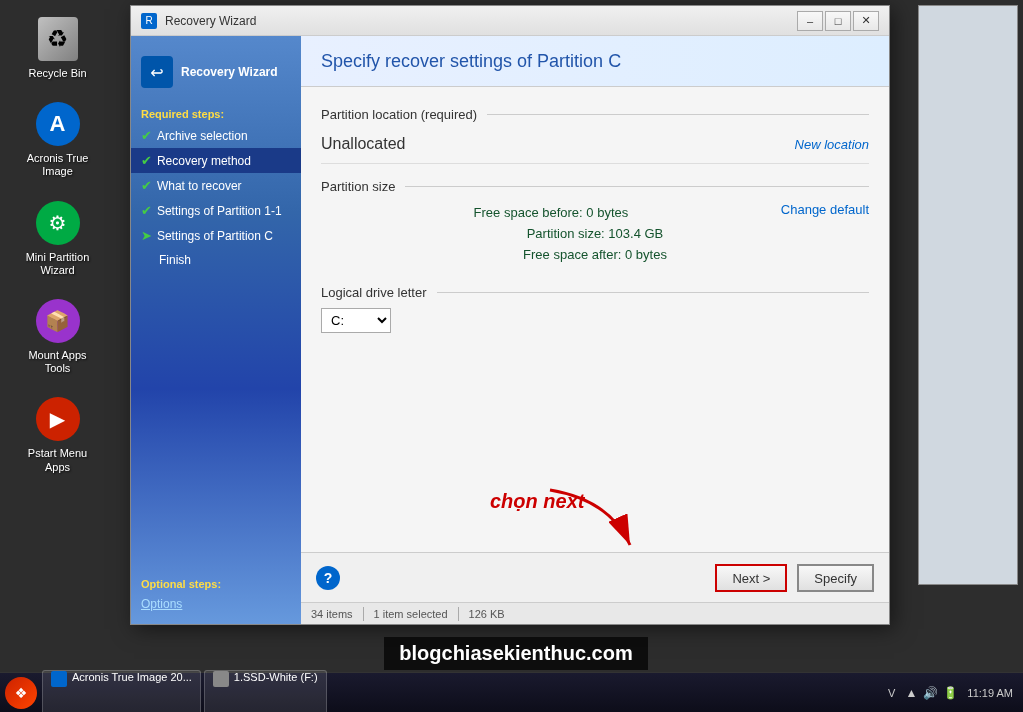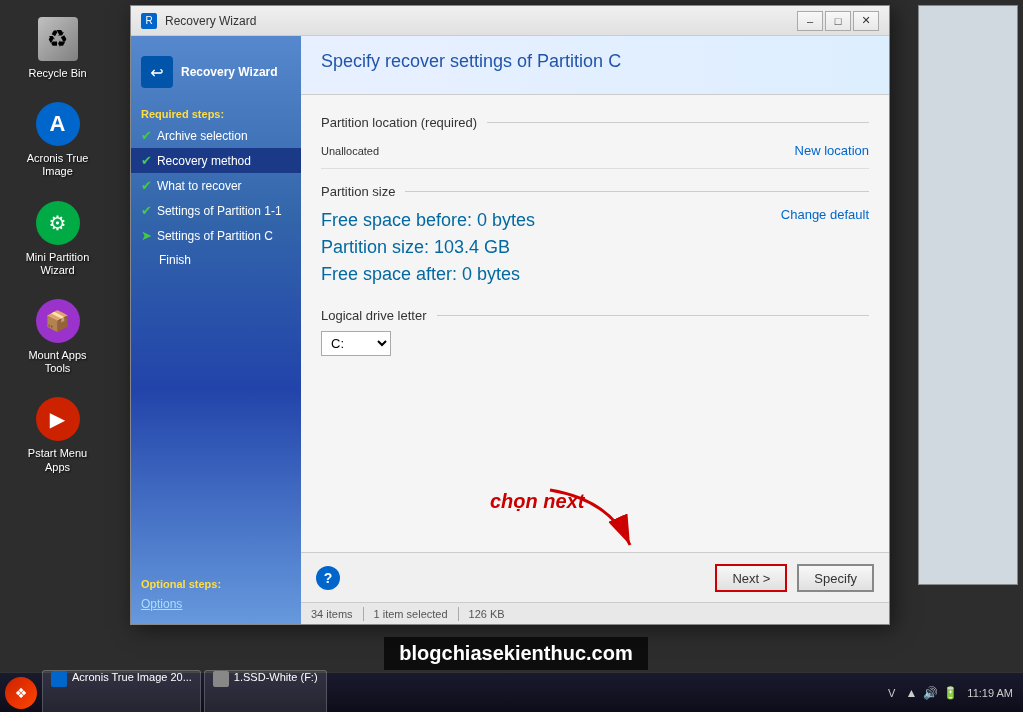--- a/index.html
+++ b/index.html
@@ -368,21 +368,21 @@
     .main-content {
       flex: 1;
       display: flex;
       flex-direction: column;
       background: #f5f5f5;
       overflow: hidden;
     }
 
     .main-header {
       background: linear-gradient(to right, #e8f0ff, #ddeeff);
-      padding: 15px 20px 20px 20px;
+      padding: 15px 20px 12px 20px;
       border-bottom: 1px solid #ccc;
     }
 
     .main-title {
       font-size: 18px;
       color: #2255aa;
       font-weight: normal;
       margin-bottom: 2px;
     }
 
@@ -412,37 +412,39 @@
       display: flex;
       align-items: center;
       justify-content: space-between;
       padding: 5px 0 10px 0;
       border-bottom: 1px solid #ddd;
       margin-bottom: 15px;
     }
 
     .partition-location-value {
       color: #333;
-      font-size: 11px;
+      font-size: 16px;
     }
 
     .new-location-link {
       color: #0066cc;
       text-decoration: none;
       font-size: 13px;
       cursor: pointer;
+      font-style: italic;
     }
 
     .partition-size-section {
       margin-bottom: 16px;
+      text-align: center;
     }
 
     .size-info {
-      font-size: 18px;
-      color: #0369a1;
+      font-size: 13px;
+      color: #14532d;
       padding: 3px 0;
     }
 
     .change-default-link {
       color: #0066cc;
       text-decoration: none;
       font-size: 13px;
       cursor: pointer;
       float: right;
     }

